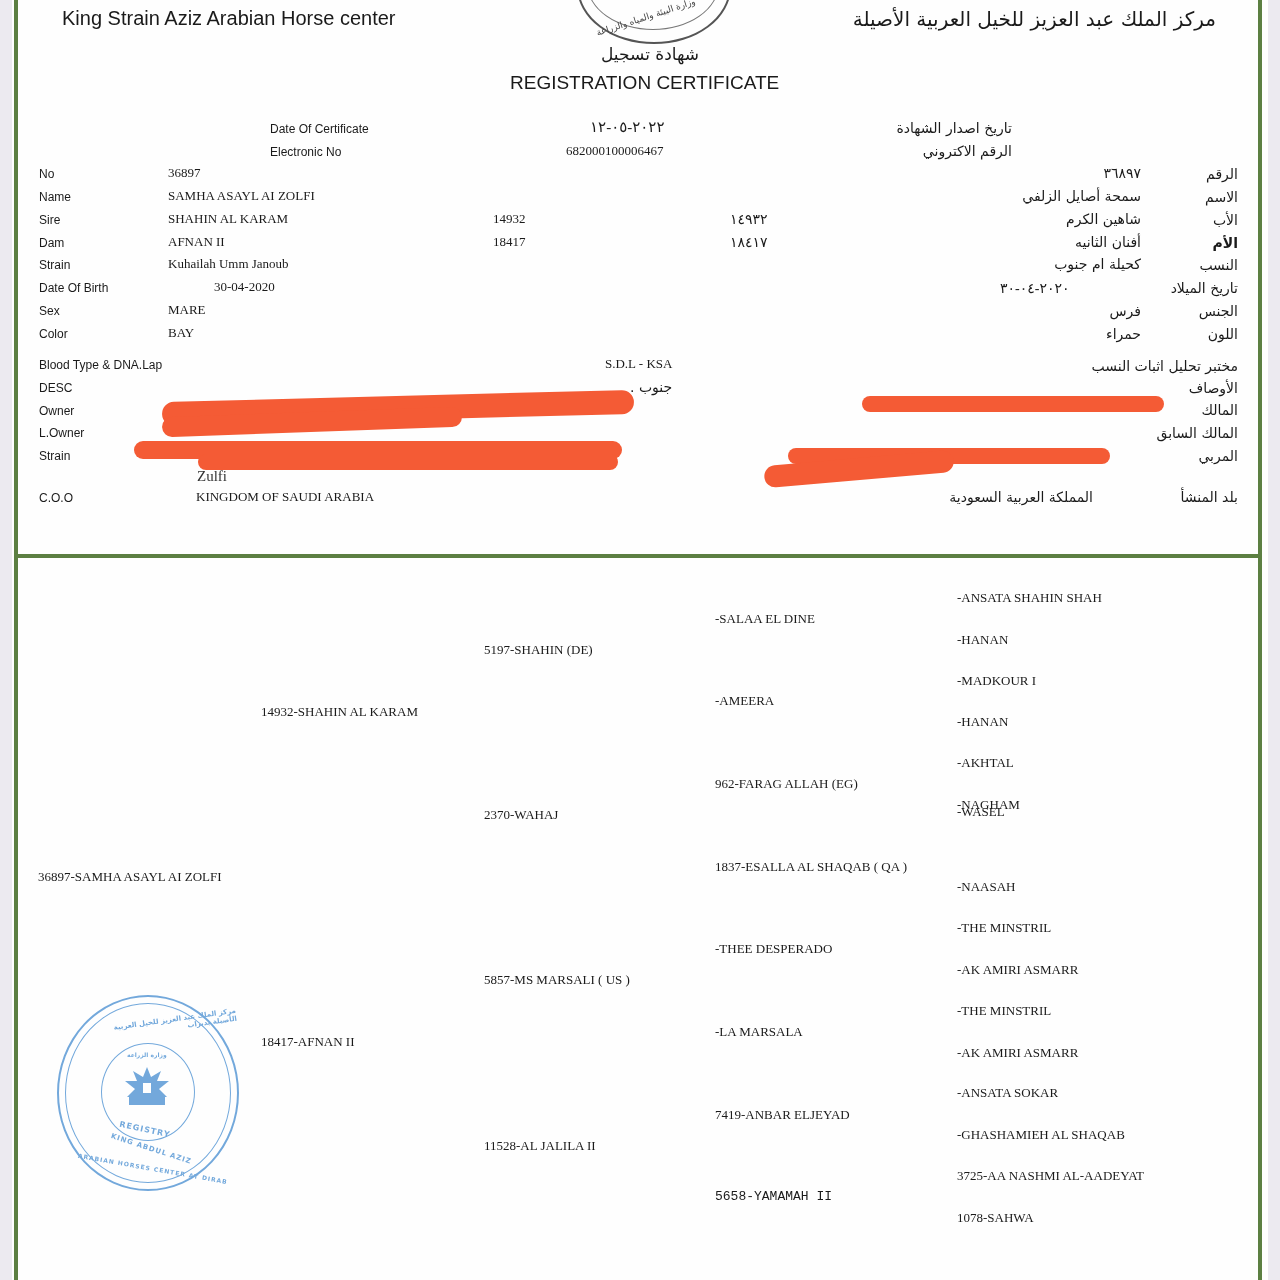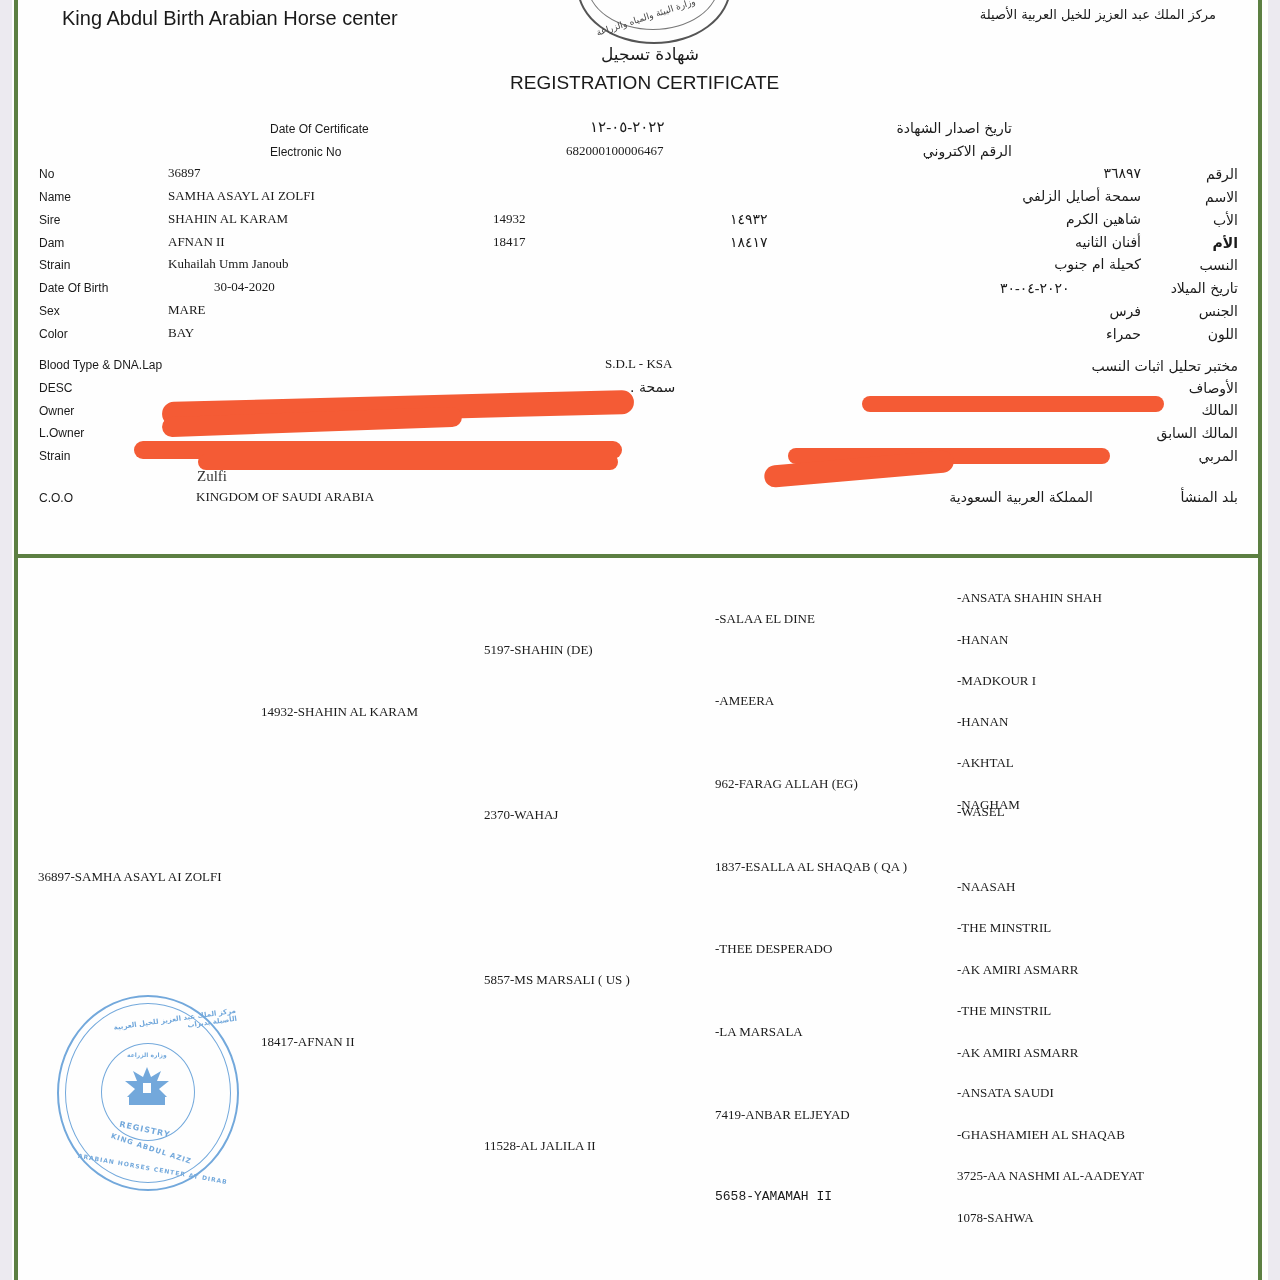--- a/index.html
+++ b/index.html
@@ -25,22 +25,22 @@
 </style>
 </head>
 <body>
 
 <div class="page">
 
   <div class="frame-line" style="left:2px;top:0;width:4px;height:1280px;"></div>
   <div class="frame-line" style="left:1246px;top:0;width:4px;height:1280px;"></div>
   <div class="frame-line" style="left:2px;top:554px;width:1248px;height:4px;"></div>
 
-  <div class="abs sans" style="left:50px;top:7px;font-size:20px;">King Abdul Birth Arabian Horse center</div>
-  <div class="abs ar" style="right:52px;top:7px;font-size:13px;">مركز الملك عبد العزيز للخيل العربية الأصيلة</div>
+  <div class="abs sans" style="left:50px;top:7px;font-size:20px;">King Strain Aziz Arabian Horse center</div>
+  <div class="abs ar" style="right:52px;top:7px;font-size:20px;">مركز الملك عبد العزيز للخيل العربية الأصيلة</div>
 
   <div class="seal-top"></div>
   <div class="seal-top-inner"></div>
   <div class="abs ar" style="left:582px;top:12px;font-size:9px;color:#444;transform:rotate(-18deg);">وزارة البيئة والمياه والزراعة</div>
 
   <div class="abs ar" style="left:583px;top:44px;width:110px;text-align:center;font-size:17px;">شهادة تسجيل</div>
   <div class="abs sans" style="left:498px;top:72px;font-size:19px;">REGISTRATION CERTIFICATE</div>
 
   <div class="abs sans f16" style="left:258px;top:122px;">Date Of Certificate</div>
   <div class="abs serif f15" style="left:578px;top:118px;">٢٠٢٢-٠٥-١٢</div>
@@ -95,21 +95,21 @@
     <div class="abs serif f17" style="left:156px;top:325px;">BAY</div>
     <div class="abs ar f14" style="right:127px;top:326px;">حمراء</div>
     <div class="abs ar f14" style="right:30px;top:326px;">اللون</div>
   </div>
 
   <div class="abs sans f16" style="left:27px;top:358px;">Blood Type &amp; DNA.Lap</div>
   <div class="abs serif f17" style="left:593px;top:356px;">S.D.L - KSA</div>
   <div class="abs ar f14" style="right:30px;top:358px;">مختبر تحليل اثبات النسب</div>
 
   <div class="abs sans f16" style="left:27px;top:381px;">DESC</div>
-  <div class="abs ar f14" style="left:618px;top:379px;">سمحة .</div>
+  <div class="abs ar f14" style="left:618px;top:379px;">جنوب .</div>
   <div class="abs ar f14" style="right:30px;top:380px;">الأوصاف</div>
 
   <div class="abs sans f16" style="left:27px;top:404px;">Owner</div>
   <div class="abs ar f14" style="right:30px;top:402px;">المالك</div>
 
   <div class="abs sans f16" style="left:27px;top:426px;">L.Owner</div>
   <div class="abs ar f14" style="right:30px;top:425px;">المالك السابق</div>
 
   <div class="abs sans f16" style="left:27px;top:449px;">Strain</div>
   <div class="abs ar f14" style="right:30px;top:448px;">المربي</div>
@@ -153,21 +153,21 @@
     <div class="abs serif f17" style="left:945px;top:673px;">-MADKOUR I</div>
     <div class="abs serif f17" style="left:945px;top:714px;">-HANAN</div>
     <div class="abs serif f17" style="left:945px;top:755px;">-AKHTAL</div>
     <div class="abs serif f17" style="left:945px;top:797px;">-NAGHAM</div>
     <div class="abs serif f17" style="left:945px;top:804px;text-align:center;">-WASEL</div>
     <div class="abs serif f17" style="left:945px;top:879px;">-NAASAH</div>
     <div class="abs serif f17" style="left:945px;top:920px;">-THE MINSTRIL</div>
     <div class="abs serif f17" style="left:945px;top:962px;">-AK AMIRI ASMARR</div>
     <div class="abs serif f17" style="left:945px;top:1003px;">-THE MINSTRIL</div>
     <div class="abs serif f17" style="left:945px;top:1045px;">-AK AMIRI ASMARR</div>
-    <div class="abs serif f17" style="left:945px;top:1085px;">-ANSATA SAUDI</div>
+    <div class="abs serif f17" style="left:945px;top:1085px;">-ANSATA SOKAR</div>
     <div class="abs serif f17" style="left:945px;top:1127px;">-GHASHAMIEH AL SHAQAB</div>
     <div class="abs serif f17" style="left:945px;top:1168px;">3725-AA NASHMI AL-AADEYAT</div>
     <div class="abs serif f17" style="left:945px;top:1210px;">1078-SAHWA</div>
   </div>
 
   <div class="stamp">
     <div class="ring2"></div>
     <div class="inner"></div>
     <svg class="mark" viewBox="0 0 52 44">
       <path d="M26 2 L30 12 L40 6 L36 16 L48 16 L38 24 L46 32 L6 32 L14 24 L4 16 L16 16 L12 6 L22 12 Z" fill="#5b9ad6"></path>

